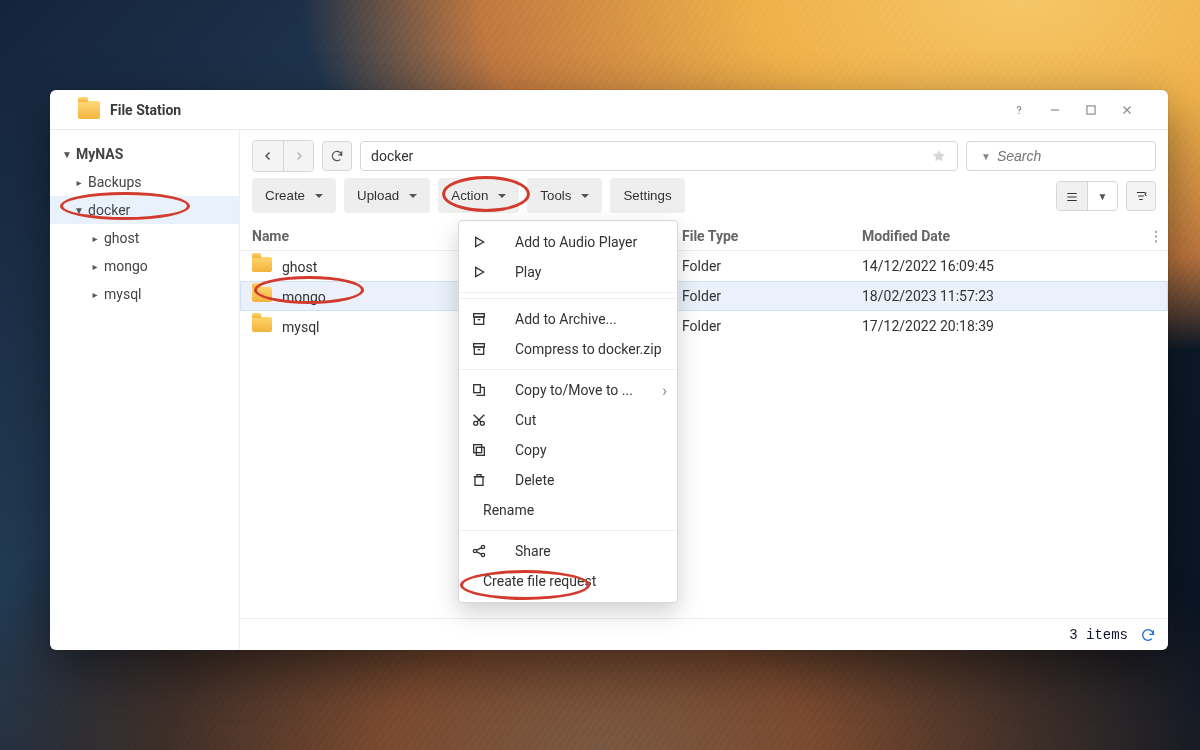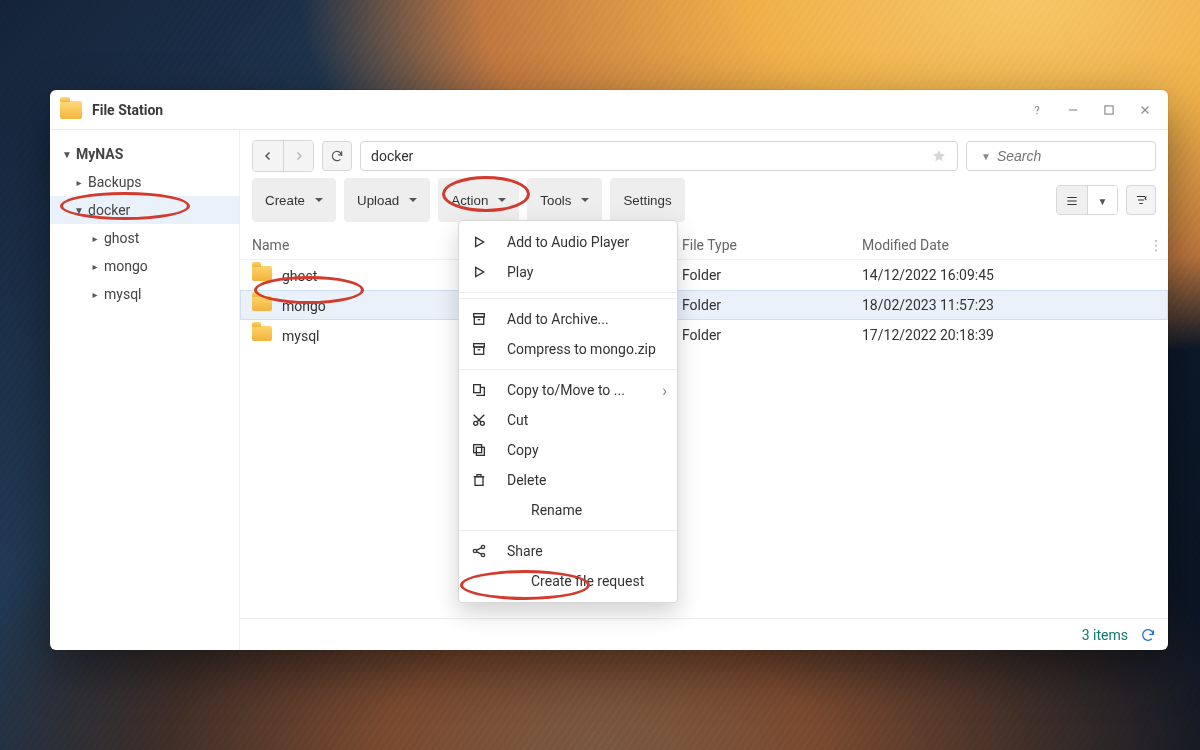--- a/index.html
+++ b/index.html
@@ -30,21 +30,21 @@
     width: 1118px; height: 560px;
     background:#fff;
     border-radius:6px;
     box-shadow: 0 18px 50px rgba(0,0,0,0.45), 0 0 0 1px rgba(0,0,0,0.05);
     display:flex; flex-direction:column;
     overflow:visible;
   }
   .titlebar{
     height:40px;
     display:flex; align-items:center;
-    padding:0 10px;
+    padding:0 28px;
     border-bottom:1px solid #eaeaea;
     gap:10px;
     border-top-left-radius:6px; border-top-right-radius:6px;
   }
   .title-icon{
     width:22px; height:18px; border-radius:2px;
     background:linear-gradient(#ffd97a,#f3b53d);
     position:relative;
   }
   .title-icon::before{
@@ -96,79 +96,79 @@
     justify-content:space-between;
   }
   .star{ color:#c9c9c9; }
   .search{
     width:190px; height:30px; border:1px solid #d6d6d6; border-radius:4px;
     display:flex; align-items:center; padding:0 8px; gap:6px; color:#888;
   }
   .search input{ border:none; outline:none; flex:1; font-size:14px; color:#333; background:transparent;font-style:italic; }
   .toolbar-row2{ display:flex; align-items:center; gap:8px; padding:0 12px 8px 12px; }
   .tb-btn{
-    height:44px; padding:12px 12px; border:1px solid transparent; border-radius:4px;
+    height:35px; padding:12px 12px; border:1px solid transparent; border-radius:4px;
     background:#eeeeee; color:#333; cursor:pointer; display:flex; align-items:center; gap:6px;
   }
   .caret-down::after{ content:''; display:inline-block; margin-left:4px; border:4px solid transparent; border-top-color:#555; transform:translateY(2px); }
   .tb-spacer{ flex:1; }
   .seg{
     display:flex; border:1px solid #d6d6d6; border-radius:4px; overflow:hidden; height:30px;
   }
   .seg .icon-btn{ background:#fff; }
   .seg .icon-btn.active{ background:#f0f0f0; }
 
   
   .grid{ flex:1; display:flex; flex-direction:column; min-height:0; }
   .grid-header{
     display:flex; height:30px; align-items:center; border-bottom:1px solid #eee; color:#666;
-    padding-left:12px; font-size:14px;
+    padding-left:12px; font-size:14px;font-weight:bold;
   }
   .col-name{ flex:0 0 430px; }
   .col-type{ flex:0 0 180px; }
   .col-date{ flex:1; }
   .col-menu{ flex:0 0 24px; text-align:center; color:#aaa; cursor:pointer; }
   .grid-rows{ flex:1; overflow:auto; }
   .row{
     display:flex; height:30px; align-items:center; padding-left:12px; font-size:14px; color:#333;
   }
   .row.selected{
     background:#eaf1fb;
     box-shadow: inset 0 0 0 1px #cfe0f5;
   }
   .folder-icon{
     width:20px; height:15px; border-radius:2px; background:linear-gradient(#ffd46b,#f3b23d);
     margin-right:10px; position:relative; display:inline-block;
   }
   .folder-icon::before{ content:''; position:absolute; left:0; top:-4px; width:9px; height:5px; background:linear-gradient(#ffd46b,#f3b23d); border-radius:2px 2px 0 0;}
   .statusbar{
     height:32px; border-top:1px solid #eee; display:flex; align-items:center;
-    justify-content:flex-end; padding:0 12px; gap:12px; color:#0f766e; font-size:14px;
+    justify-content:flex-end; padding:0 12px; gap:12px; color:#0f172a; font-size:14px;font-family:Liberation Mono, monospace;
   }
   .refresh-blue{ color:#1e6fd9; }
 
   
   .ctx{
     position:absolute;
     left:408px; top:130px;
     width:220px;
     background:#fff;
     border:1px solid #d8d8d8;
     border-radius:4px;
     box-shadow:0 10px 24px rgba(0,0,0,0.18);
     padding:6px 0;
     font-size:14px;
     z-index:10;
   }
   .ctx-item{
-    height:30px; display:flex; align-items:center; padding:0 12px; gap:20px;
+    height:30px; display:flex; align-items:center; padding:0 12px; gap:28px;
     color:#333; cursor:pointer; position:relative;
   }
   .ctx-item.hovered{ background:#eaf1fb; }
-  .ctx-item.noicon{ padding-left:24px;margin-left:48px; }
+  .ctx-item.noicon{ padding-left:24px; }
   .ctx-icon{ width:16px; height:16px; display:flex; align-items:center; justify-content:center; color:#444; }
   .ctx-sep{ height:1px; background:#eee; margin:5px 0; }
   .ctx-sub::after{ content:'›'; position:absolute; right:10px; color:#888; font-size:16px; }
 
   
   .anno{
     position:absolute; border:3px solid #d23b2d; border-radius:50%;
     pointer-events:none; z-index:20;
   }
   .anno::after{ 
@@ -387,21 +387,21 @@
         <span>Add to Archive...</span>
       </div>
       <div class="ctx-item">
         <span class="ctx-icon">
           <svg width="16" height="16" viewBox="0 0 24 24" fill="none" stroke="#333" stroke-width="2">
             <rect x="4" y="4" width="16" height="5"></rect>
             <rect x="5" y="9" width="14" height="11"></rect>
             <path d="M10 13h4"></path>
           </svg>
         </span>
-        <span>Compress to mongo.zip</span>
+        <span>Compress to docker.zip</span>
       </div>
       <div class="ctx-sep"></div>
       <div class="ctx-item ctx-sub">
         <span class="ctx-icon">
           <svg width="16" height="16" viewBox="0 0 24 24" fill="none" stroke="#333" stroke-width="2">
             <rect x="4" y="4" width="10" height="12"></rect>
             <path d="M14 8h6v12H8"></path>
           </svg>
         </span>
         <span>Copy to/Move to ...</span>

